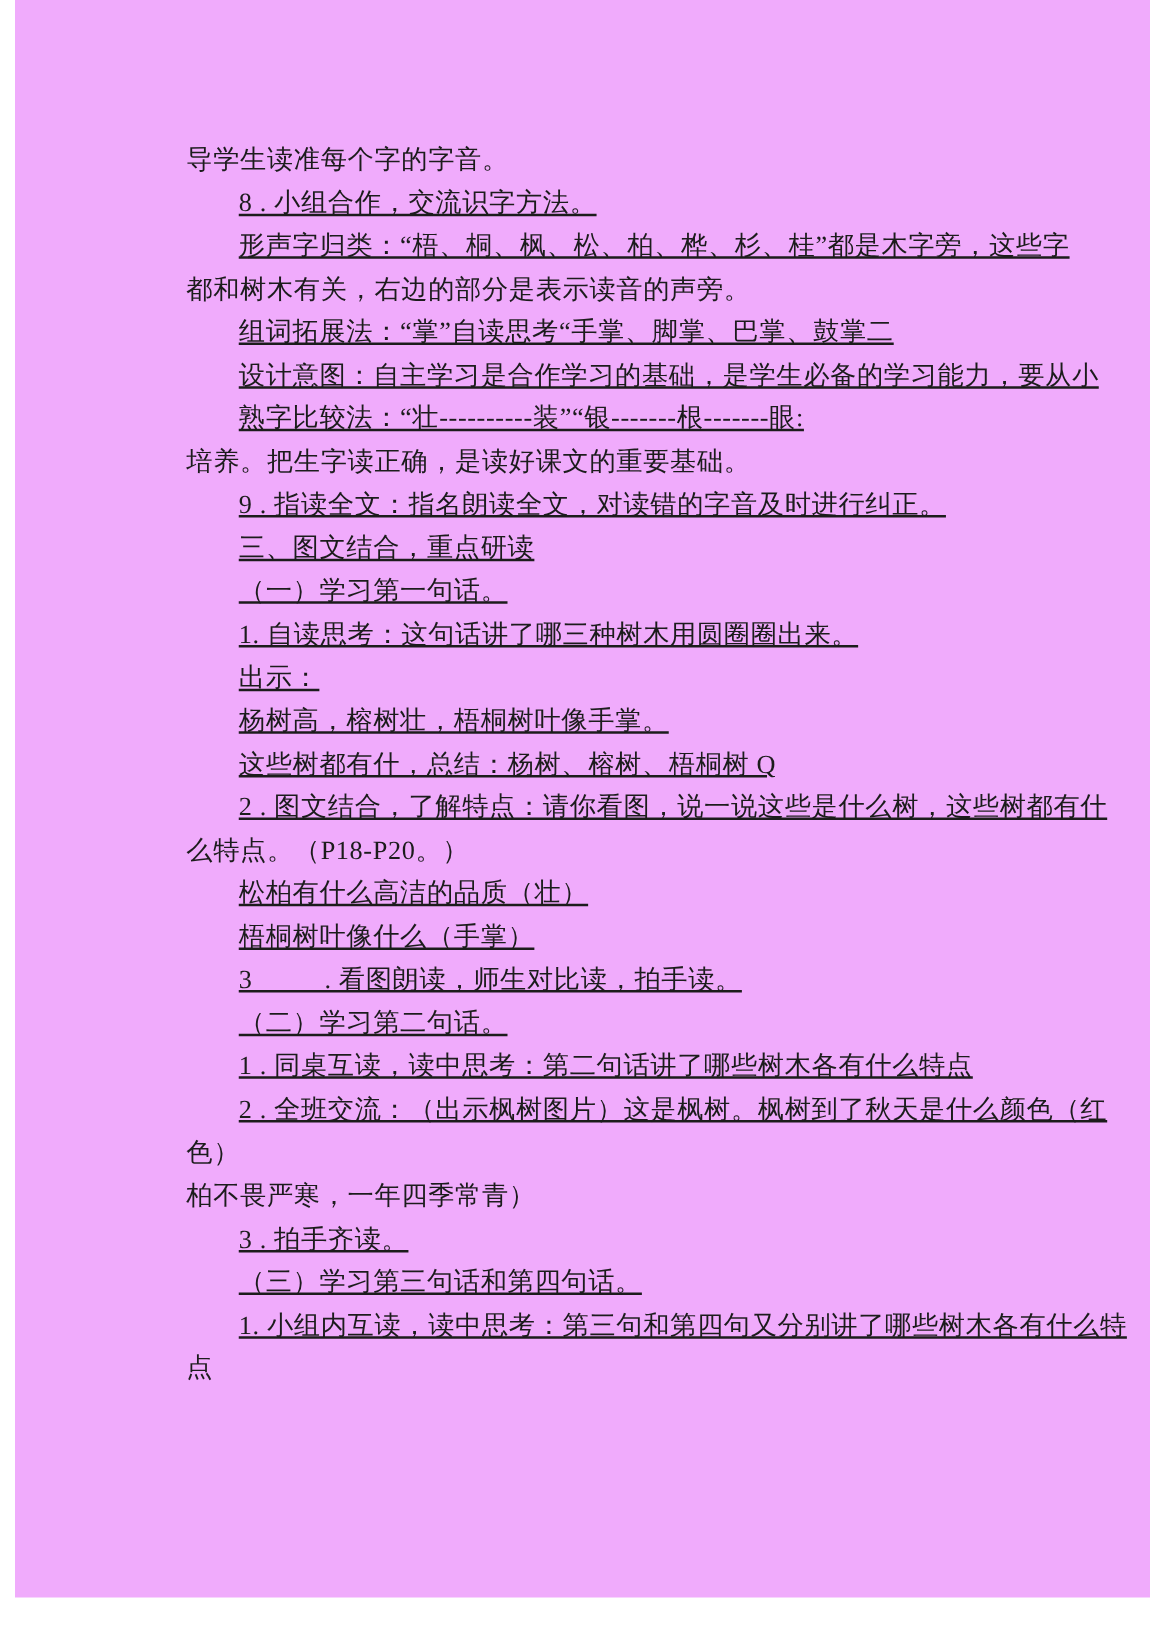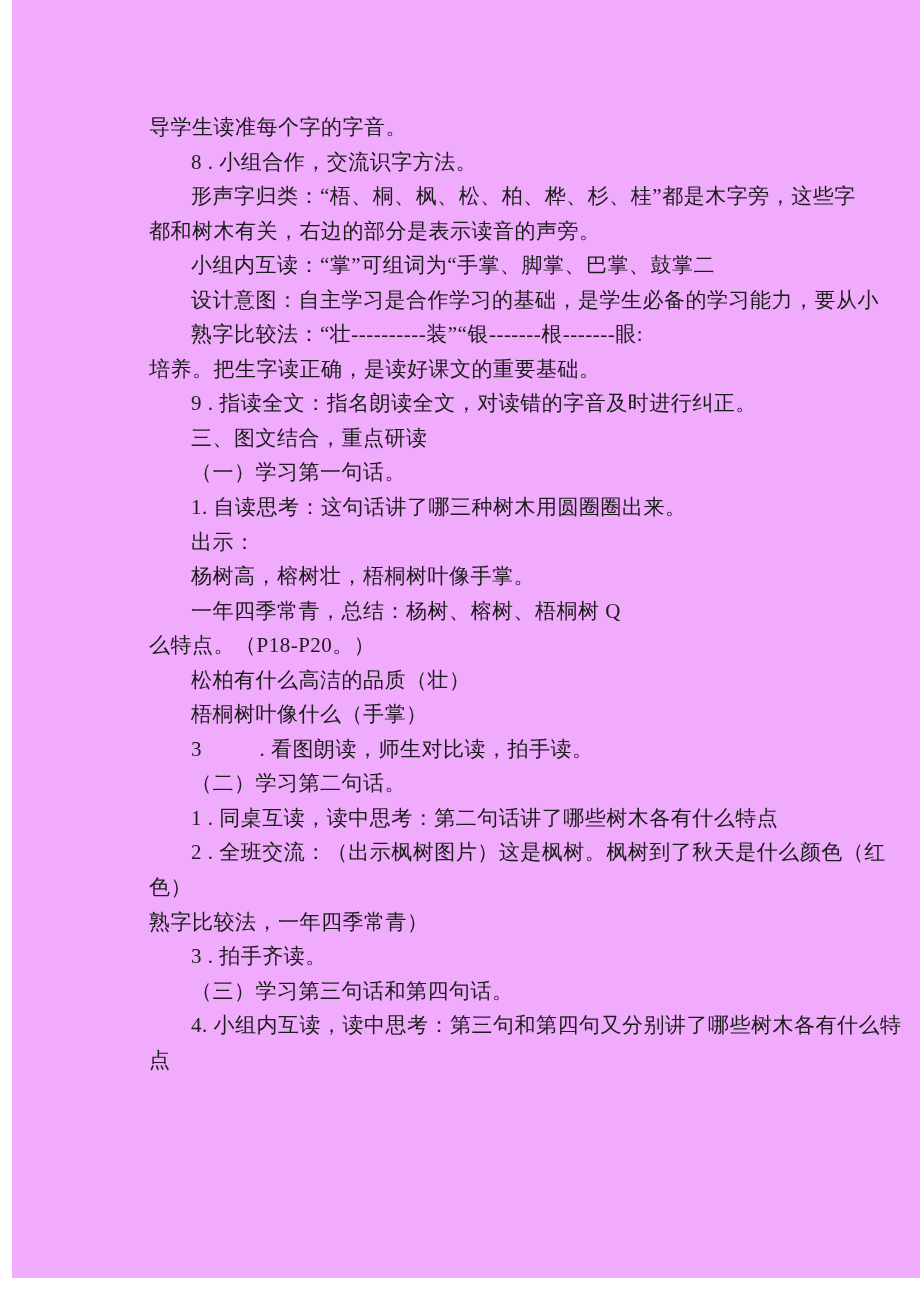--- a/index.html
+++ b/index.html
@@ -32,50 +32,52 @@
     height: 34.55px;
     line-height: 34.55px;
     font-size: 21px;
     color: #1c1c1c;
     white-space: pre;
     letter-spacing: 0.5px;
     font-family: "Liberation Serif", "DejaVu Serif", serif;
   }
   .line.indent {
     padding-left: 42px;
+    text-decoration: underline;
   }
 </style>
 </head>
 <body>
 
 <div class="page">
   <div class="text-block">
 
   <div class="line">导学生读准每个字的字音。</div>
       <div class="line indent">8 . 小组合作，交流识字方法。</div>
       <div class="line indent">形声字归类：“梧、桐、枫、松、柏、桦、杉、桂”都是木字旁，这些字</div>
       <div class="line">都和树木有关，右边的部分是表示读音的声旁。</div>
-      <div class="line indent">小组内互读：“掌”可组词为“手掌、脚掌、巴掌、鼓掌二</div>
+      <div class="line indent">组词拓展法：“掌”自读思考“手掌、脚掌、巴掌、鼓掌二</div>
       <div class="line indent">设计意图：自主学习是合作学习的基础，是学生必备的学习能力，要从小</div>
       <div class="line indent">熟字比较法：“壮----------装”“银-------根-------眼:</div>
       <div class="line">培养。把生字读正确，是读好课文的重要基础。</div>
       <div class="line indent">9 . 指读全文：指名朗读全文，对读错的字音及时进行纠正。</div>
       <div class="line indent">三、图文结合，重点研读</div>
       <div class="line indent">（一）学习第一句话。</div>
       <div class="line indent">1. 自读思考：这句话讲了哪三种树木用圆圈圈出来。</div>
       <div class="line indent">出示：</div>
       <div class="line indent">杨树高，榕树壮，梧桐树叶像手掌。</div>
-      <div class="line indent">一年四季常青，总结：杨树、榕树、梧桐树 Q</div>
+      <div class="line indent">这些树都有什，总结：杨树、榕树、梧桐树 Q</div>
+      <div class="line indent">2 . 图文结合，了解特点：请你看图，说一说这些是什么树，这些树都有什</div>
       <div class="line">么特点。（P18-P20。）</div>
       <div class="line indent">松柏有什么高洁的品质（壮）</div>
       <div class="line indent">梧桐树叶像什么（手掌）</div>
       <div class="line indent">3          . 看图朗读，师生对比读，拍手读。</div>
       <div class="line indent">（二）学习第二句话。</div>
       <div class="line indent">1 . 同桌互读，读中思考：第二句话讲了哪些树木各有什么特点</div>
       <div class="line indent">2 . 全班交流：（出示枫树图片）这是枫树。枫树到了秋天是什么颜色（红</div>
       <div class="line">色）</div>
-      <div class="line">熟字比较法，一年四季常青）</div>
+      <div class="line">柏不畏严寒，一年四季常青）</div>
       <div class="line indent">3 . 拍手齐读。</div>
       <div class="line indent">（三）学习第三句话和第四句话。</div>
-      <div class="line indent">4. 小组内互读，读中思考：第三句和第四句又分别讲了哪些树木各有什么特</div>
+      <div class="line indent">1. 小组内互读，读中思考：第三句和第四句又分别讲了哪些树木各有什么特</div>
       <div class="line">点</div>
     </div>
 </div>
 
 </body></html>

